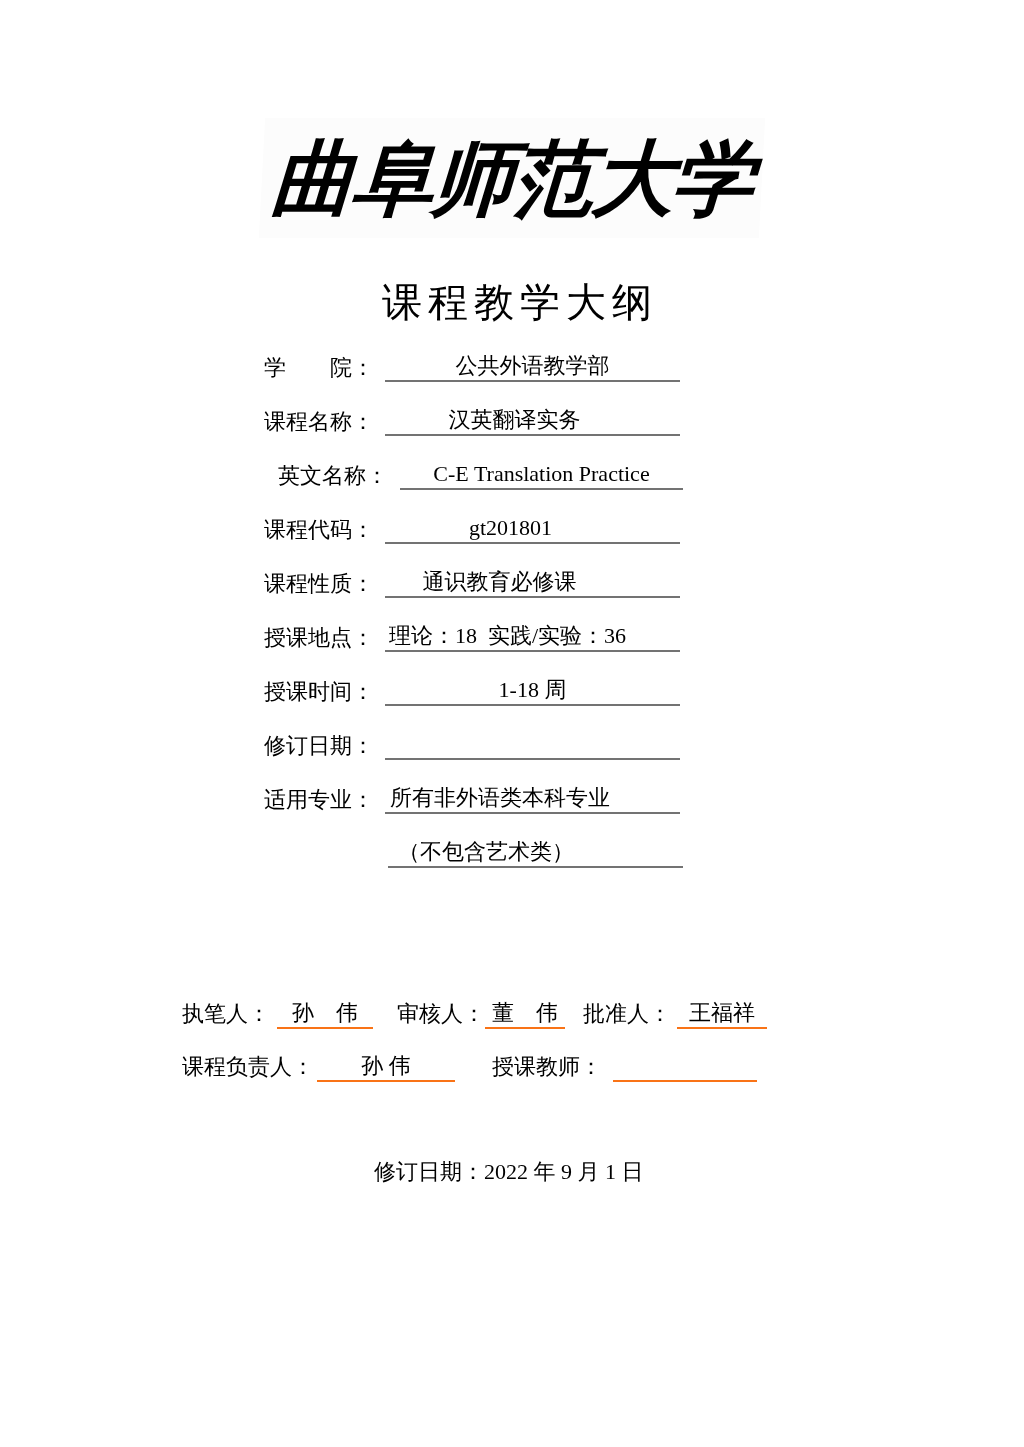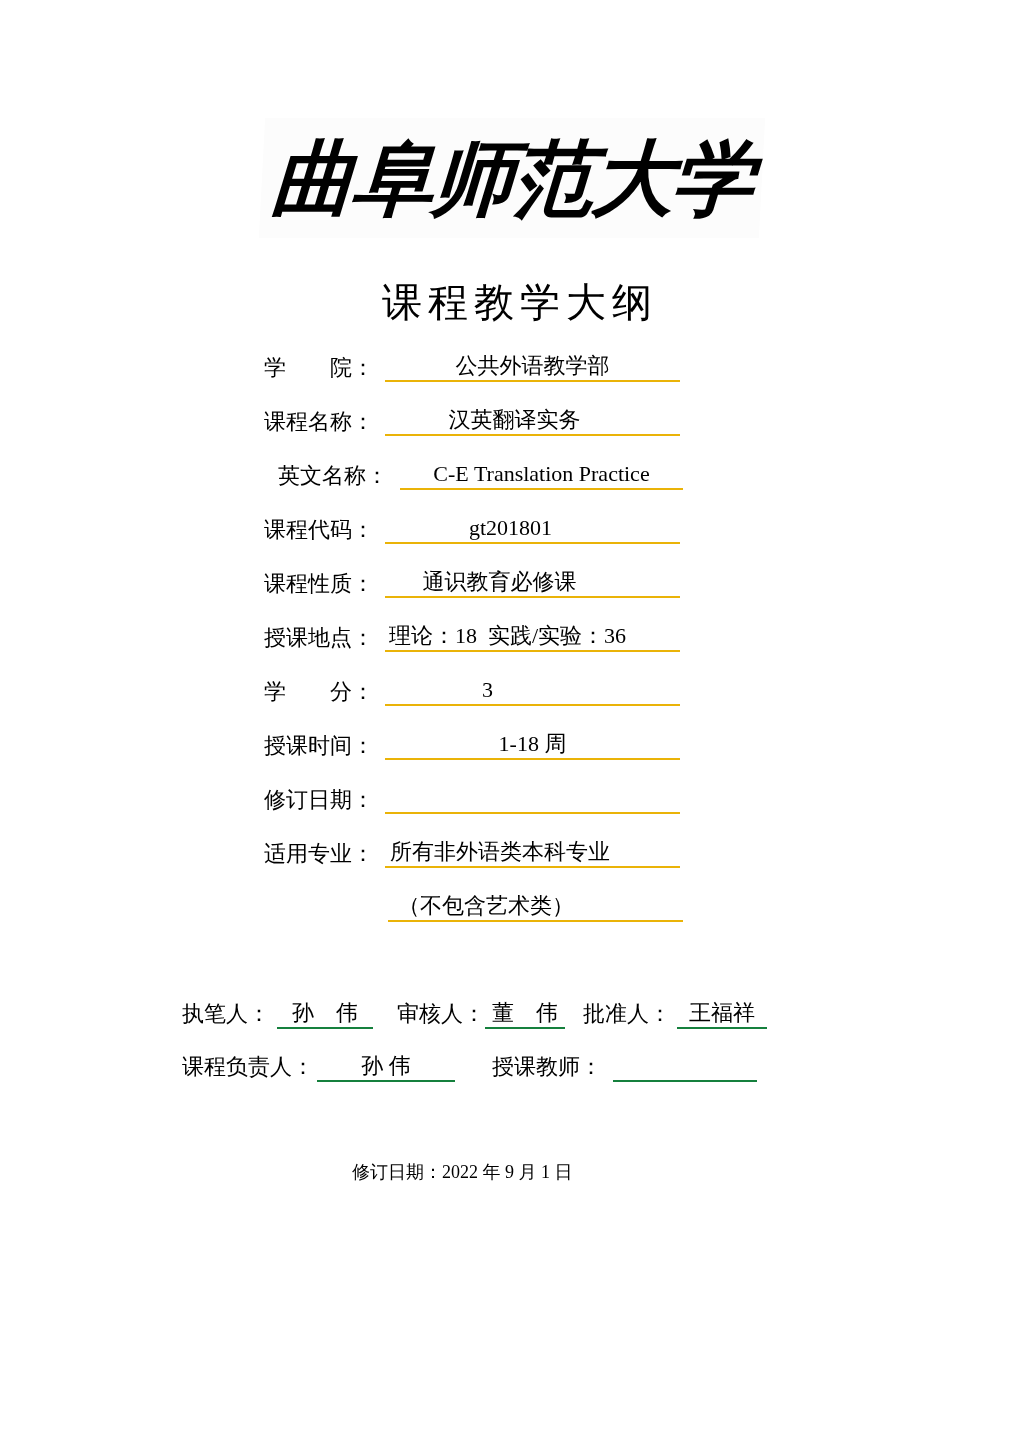--- a/index.html
+++ b/index.html
@@ -64,21 +64,21 @@
     font-size: 22px;
     line-height: 27px;
     white-space: pre;
   }
   .fline {
     position: absolute;
     left: 385px;
     bottom: 0;
     width: 295px;
     height: 28px;
-    border-bottom: 2px solid #eab308;
+    border-bottom: 2px solid #737373;
     font-size: 22px;
     line-height: 27px;
     text-align: center;
     white-space: nowrap;
   }
   .fvalue { white-space: pre; position: relative; }
 
   .r-english .flabel { left: 278px; }
   .r-english .fline { left: 400px; width: 283px; }
   .r-name    .fvalue { left: -18px; }
@@ -97,42 +97,42 @@
     position: absolute;
     bottom: 2px;
     line-height: 27px;
     white-space: pre;
     margin-top: 28px;
   }
   .sline {
     position: absolute;
     bottom: 0;
     height: 28px;
-    border-bottom: 2px solid #15803d;
+    border-bottom: 2px solid #f97316;
     line-height: 27px;
     text-align: center;
     white-space: pre;
   }
   .s1-label1 { left: 182px; }
   .s1-line1  { left: 277px; width: 96px; }
   .s1-label2 { left: 397px; }
   .s1-line2  { left: 485px; width: 80px; }
   .s1-label3 { left: 583px; }
   .s1-line3  { left: 677px; width: 90px; }
   .s2-label1 { left: 182px; }
   .s2-line1  { left: 317px; width: 138px; }
   .s2-label2 { left: 492px; }
   .s2-line2  { left: 613px; width: 144px; }
 
   
   .date-line {
     position: absolute;
     top: 1158px;
-    left: 352px;
-    font-size: 18px;
+    left: 374px;
+    font-size: 22px;
     line-height: 28px;
     white-space: pre;
   }
 </style>
 </head>
 <body>
 
 <div class="page">
 
   <div class="logo">曲阜师范大学</div>
@@ -164,24 +164,20 @@
     <div class="frow r-type">
       <span class="flabel">课程性质：</span>
       <span class="fline"><span class="fvalue">通识教育必修课</span></span>
     </div>
 
     <div class="frow r-hours">
       <span class="flabel">授课地点：</span>
       <span class="fline"><span class="fvalue">理论：18  实践/实验：36</span></span>
     </div>
 
-    <div class="frow r-credits">
-      <span class="flabel">学　　分：</span>
-      <span class="fline"><span class="fvalue">3</span></span>
-    </div>
 
     <div class="frow r-time">
       <span class="flabel">授课时间：</span>
       <span class="fline"><span class="fvalue">1-18 周</span></span>
     </div>
 
     <div class="frow r-location">
       <span class="flabel">修订日期：</span>
       <span class="fline"><span class="fvalue"></span></span>
     </div>

